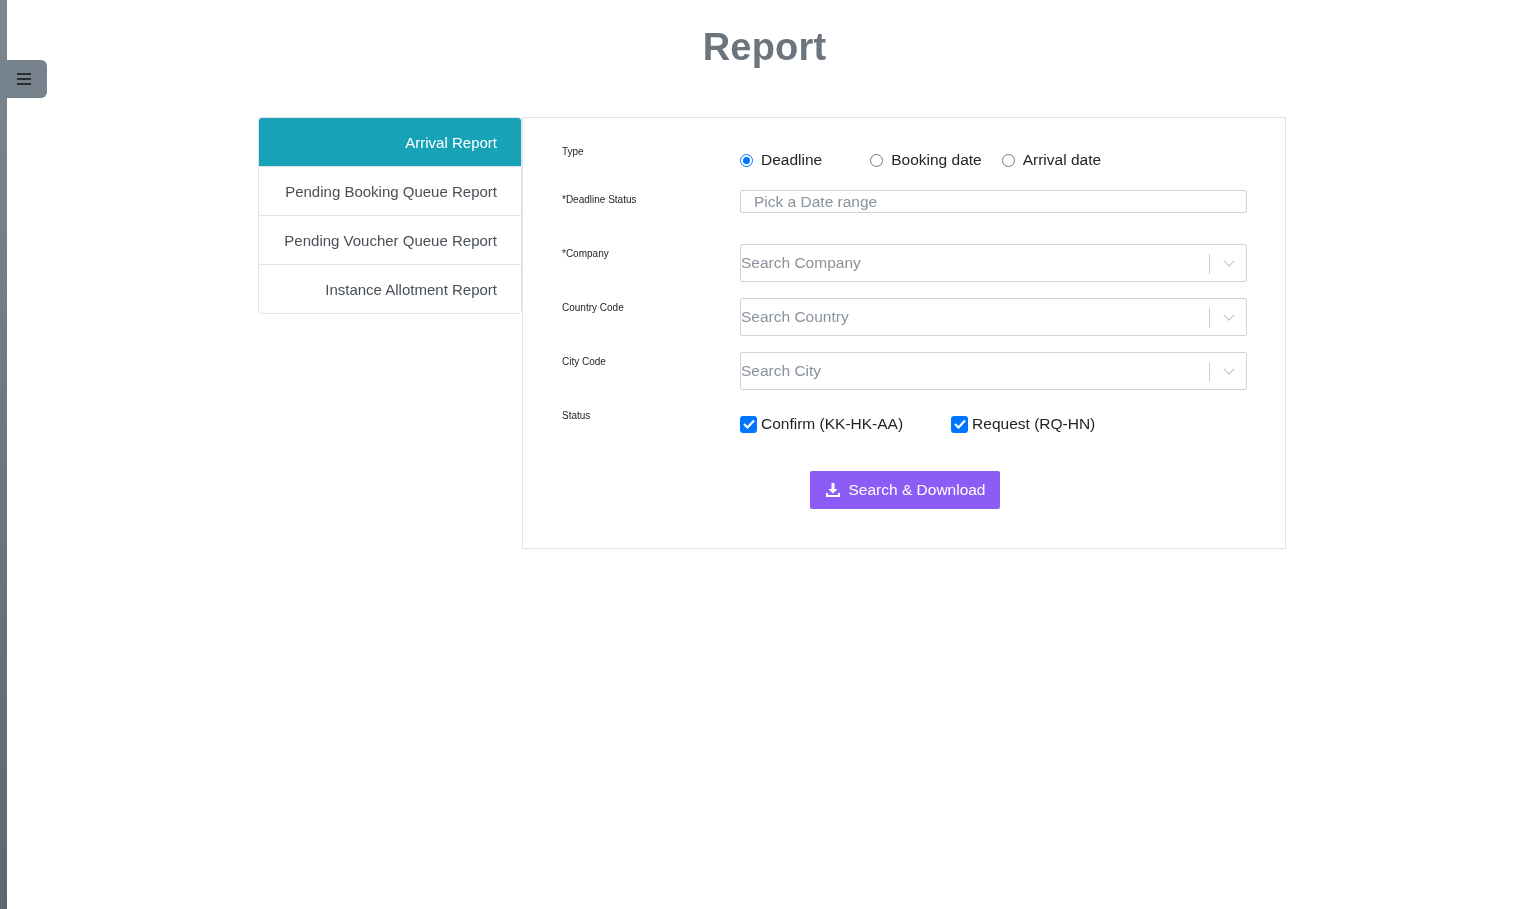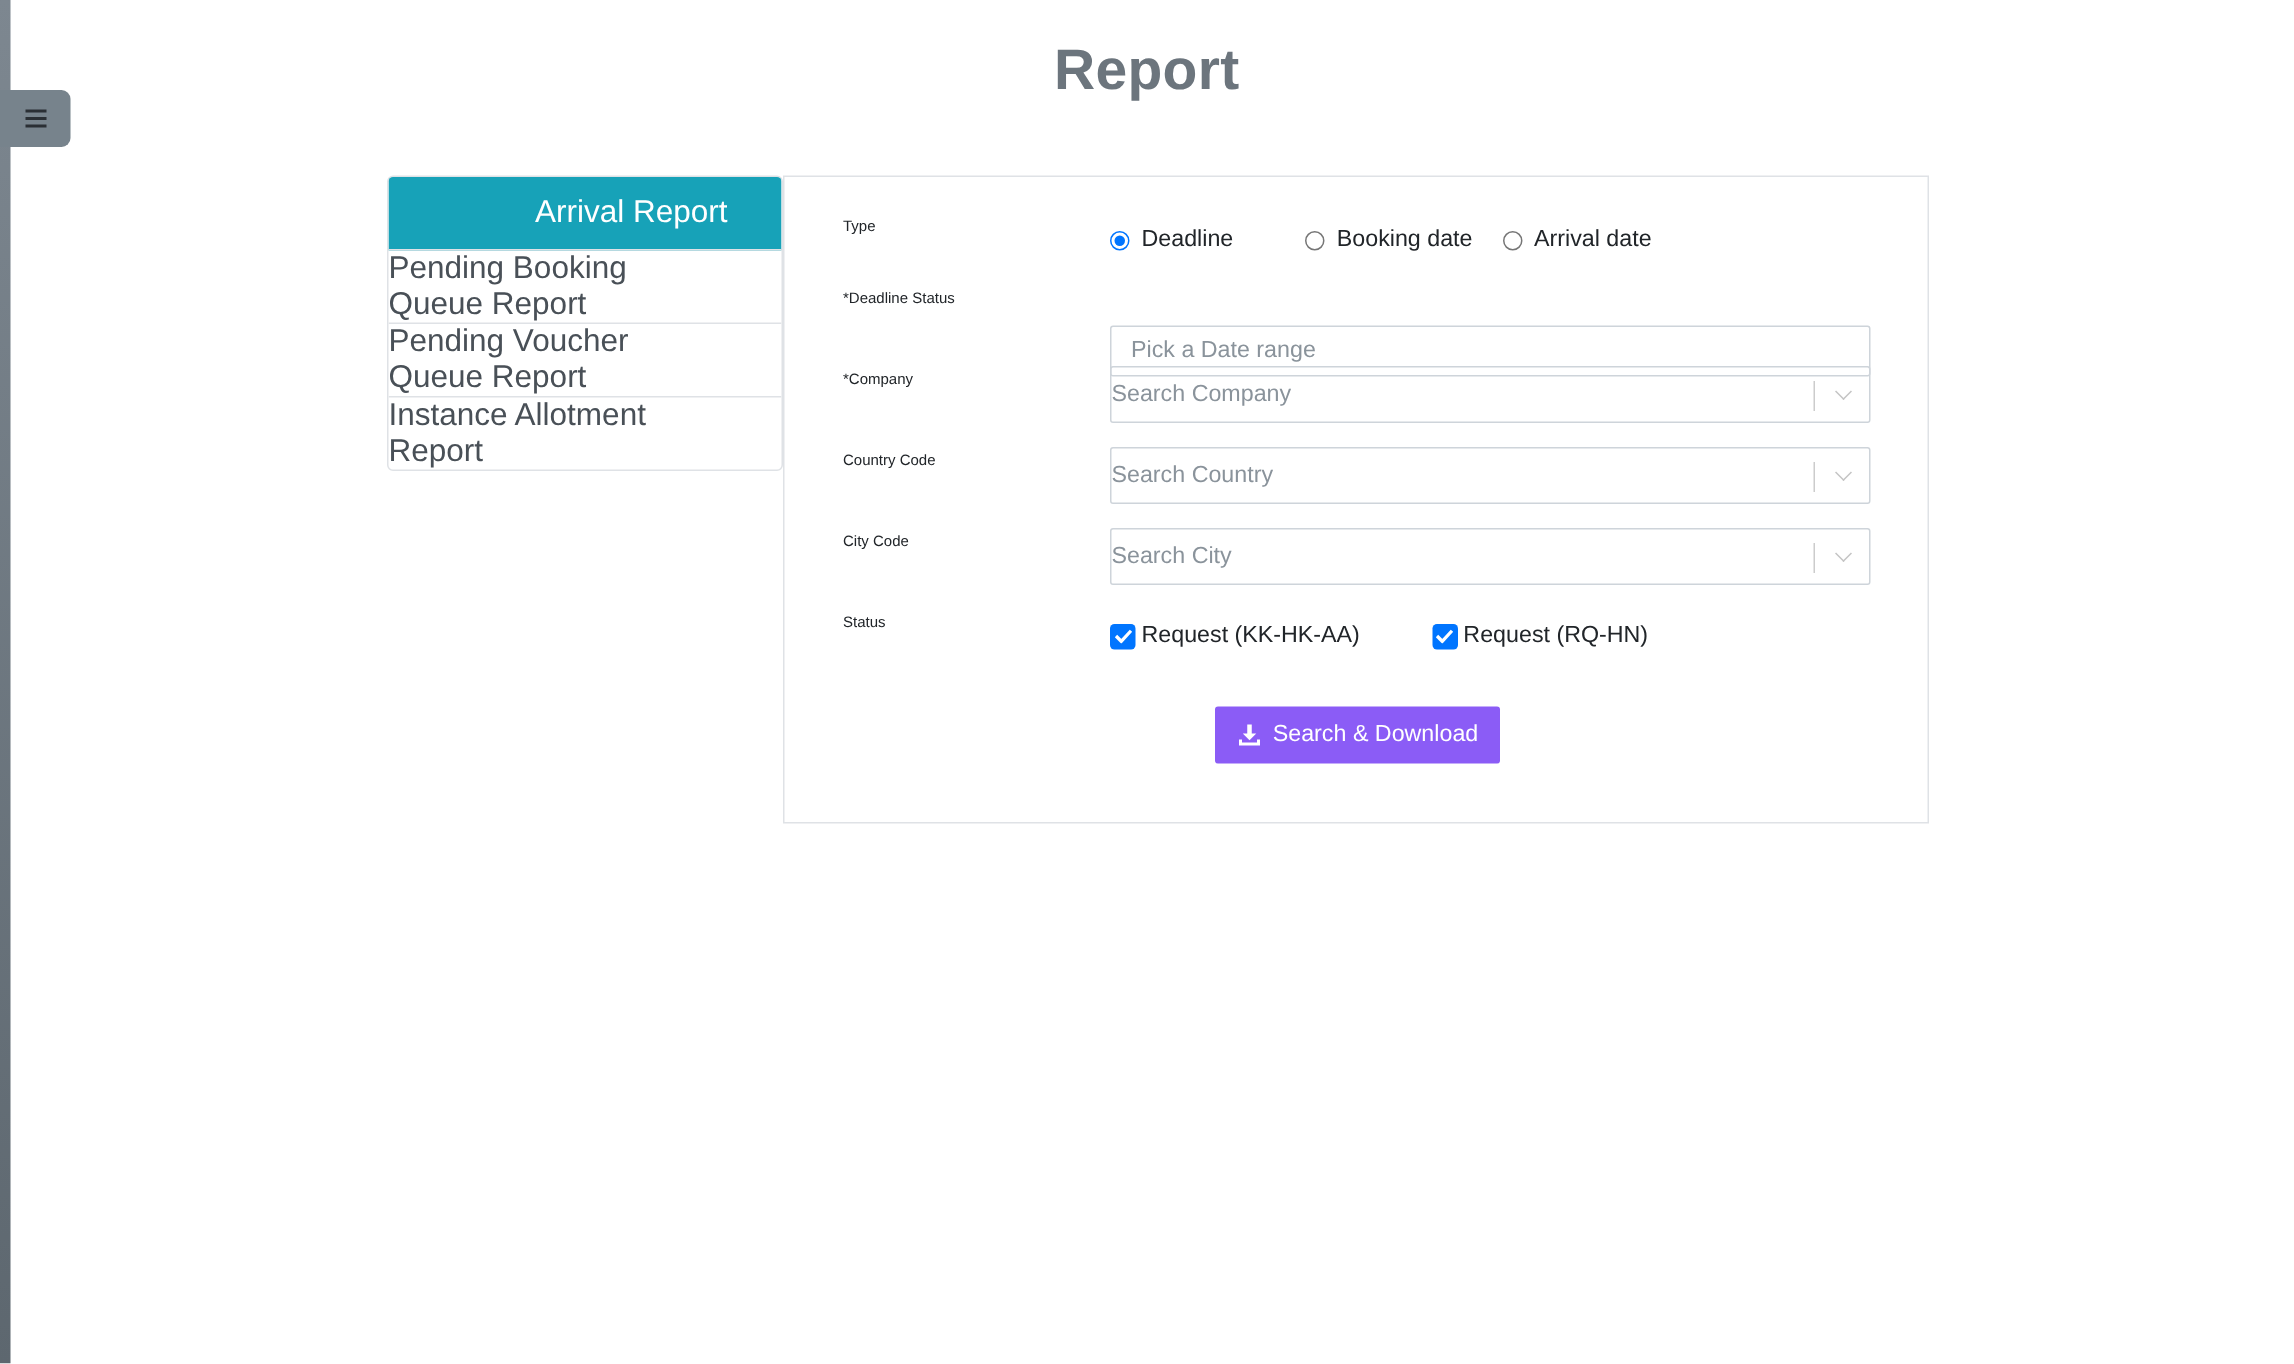--- a/index.html
+++ b/index.html
@@ -23,21 +23,21 @@
       font-size: 38px; font-weight: bold; color: #6c757d; letter-spacing: 0.2px;
     }
 
     .tab-list {
       position: absolute; left: 258px; top: 117px; width: 264px;
       border: 1px solid #dfe2e6; border-radius: 4px; overflow: hidden; background: #fff;
     }
     .tab-item {
       height: 49px; border-bottom: 1px solid #dfe2e6;
       display: flex; align-items: center; justify-content: flex-end;
-      padding-right: 36px; font-size: 21px; color: #495057; cursor: pointer;
+      padding-right: 24px; font-size: 15px; color: #495057; cursor: pointer;
     }
     .tab-item:last-child { border-bottom: none; height: 48px; }
     .tab-item.active { background: #17a2b8; color: #ffffff; }
 
     .card {
       position: absolute; left: 522px; top: 117px; width: 764px; height: 432px;
       border: 1px solid #dfe2e6; background: #fff;
     }
     .label {
       position: absolute; left: 39px; font-size: 10px; color: #212529;
@@ -48,23 +48,23 @@
       width: 13px; height: 13px; border-radius: 50%; border: 1px solid #767676; background: #fff;
       margin-right: 8px; position: relative;
     }
     .radio .circle.checked { border: 1px solid #0075ff; }
     .radio .circle.checked::after {
       content: ""; position: absolute; left: 2px; top: 2px; width: 7px; height: 7px;
       border-radius: 50%; background: #0075ff;
     }
 
     .date-input {
-      position: absolute; left: 217px; top: 72px; width: 507px; height: 34px;
+      position: absolute; left: 217px; top: 72px; width: 507px; height: 23px;
       border: 1px solid #ced4da; border-radius: 2px; padding-left: 13px;
-      display: flex; align-items: center; font-size: 15.5px; color: #8a939b; cursor: text; margin-top: 27px;
+      display: flex; align-items: center; font-size: 15.5px; color: #8a939b; cursor: text;
     }
     .select {
       position: absolute; left: 217px; width: 507px; height: 38px;
       border: 1px solid #ced4da; border-radius: 2px; 
       display: flex; align-items: center; font-size: 15.5px; color: #8a939b; cursor: pointer;
     }
     .select .sep { position: absolute; right: 36px; top: 9px; width: 1px; height: 20px; background: #cccccc; }
     .select .chev {
       position: absolute; right: 13px; top: 12px; width: 8px; height: 8px;
       border-right: 1.5px solid #c4c4c4; border-bottom: 1.5px solid #c4c4c4; transform: rotate(45deg);
@@ -147,21 +147,21 @@
   </div>
 
   <span class="label" style="top:292px">Status</span>
   <div class="check-group">
     <label class="check">
       <span class="box">
         <svg width="12" height="10" viewBox="0 0 12 10">
             <path d="M1 5 L4.5 8.5 L11 1.5" stroke="#fff" stroke-width="2.2" fill="none"></path>
           </svg>
       </span>
-      <span>Request (KK-HK-AA)</span>
+      <span>Confirm (KK-HK-AA)</span>
     </label>
     <label class="check" style="margin-left:48px">
       <span class="box">
         <svg width="12" height="10" viewBox="0 0 12 10">
             <path d="M1 5 L4.5 8.5 L11 1.5" stroke="#fff" stroke-width="2.2" fill="none"></path>
           </svg>
       </span>
       <span>Request (RQ-HN)</span>
     </label>
   </div>

